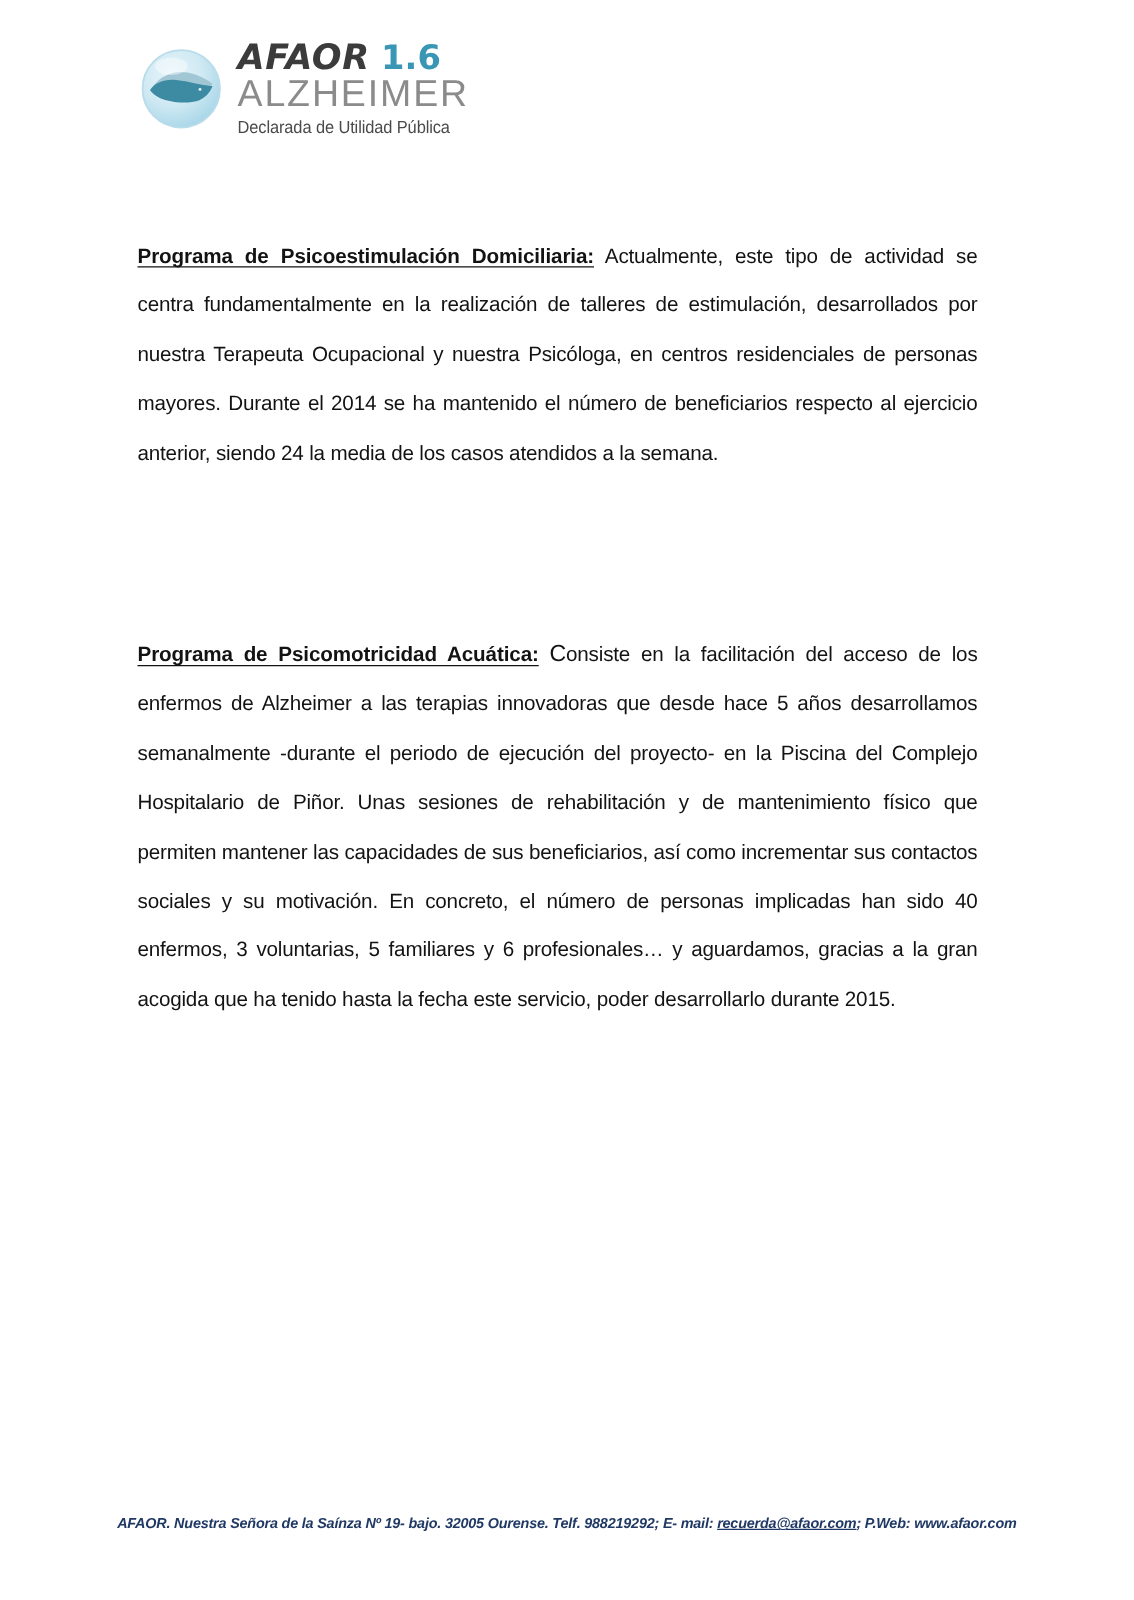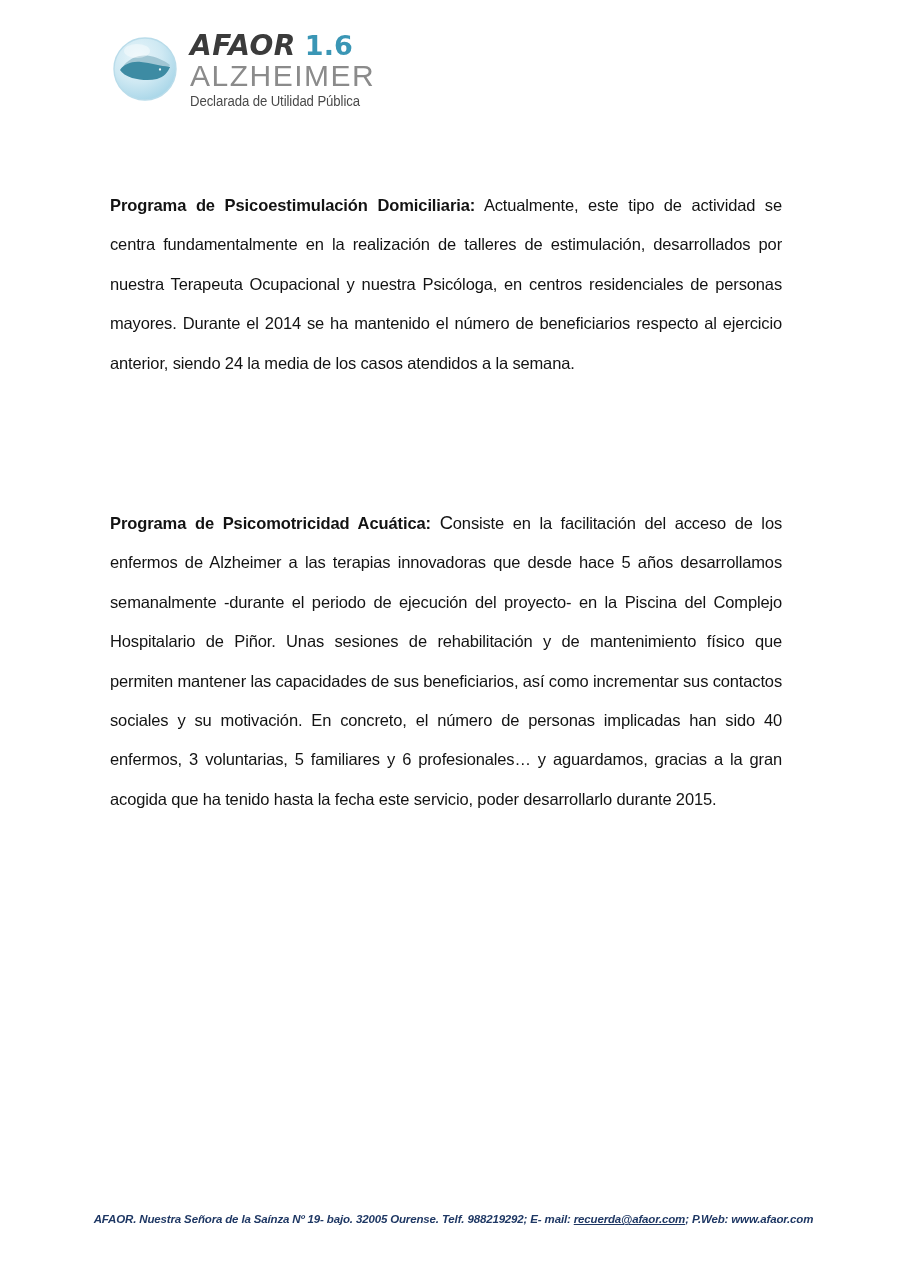--- a/index.html
+++ b/index.html
@@ -20,21 +20,21 @@
     overflow: hidden;
     box-sizing: border-box;
   }
 
   
   .header {
     position: absolute;
     left: 110px;
     top: 26px;
     display: flex;
-    align-items: flex-start;
+    align-items: center;
   }
 
   .logo-mark {
     width: 70px;
     height: 70px;
     flex: 0 0 70px;
     margin-top: 8px;
     margin-right: 10px;
   }
 
@@ -104,20 +104,21 @@
     text-justify: inter-word;
     letter-spacing: -0.15px;
   }
 
   p.para.second {
     margin-top: 120px;
   }
 
   .head-run {
     font-weight: 700;
+    text-decoration: underline;
     text-underline-offset: 3px;
     letter-spacing: -0.1px;
   }
 
   .dropcap-c {
     font-size: 18.5px;
   }
 
   
   .footer {

